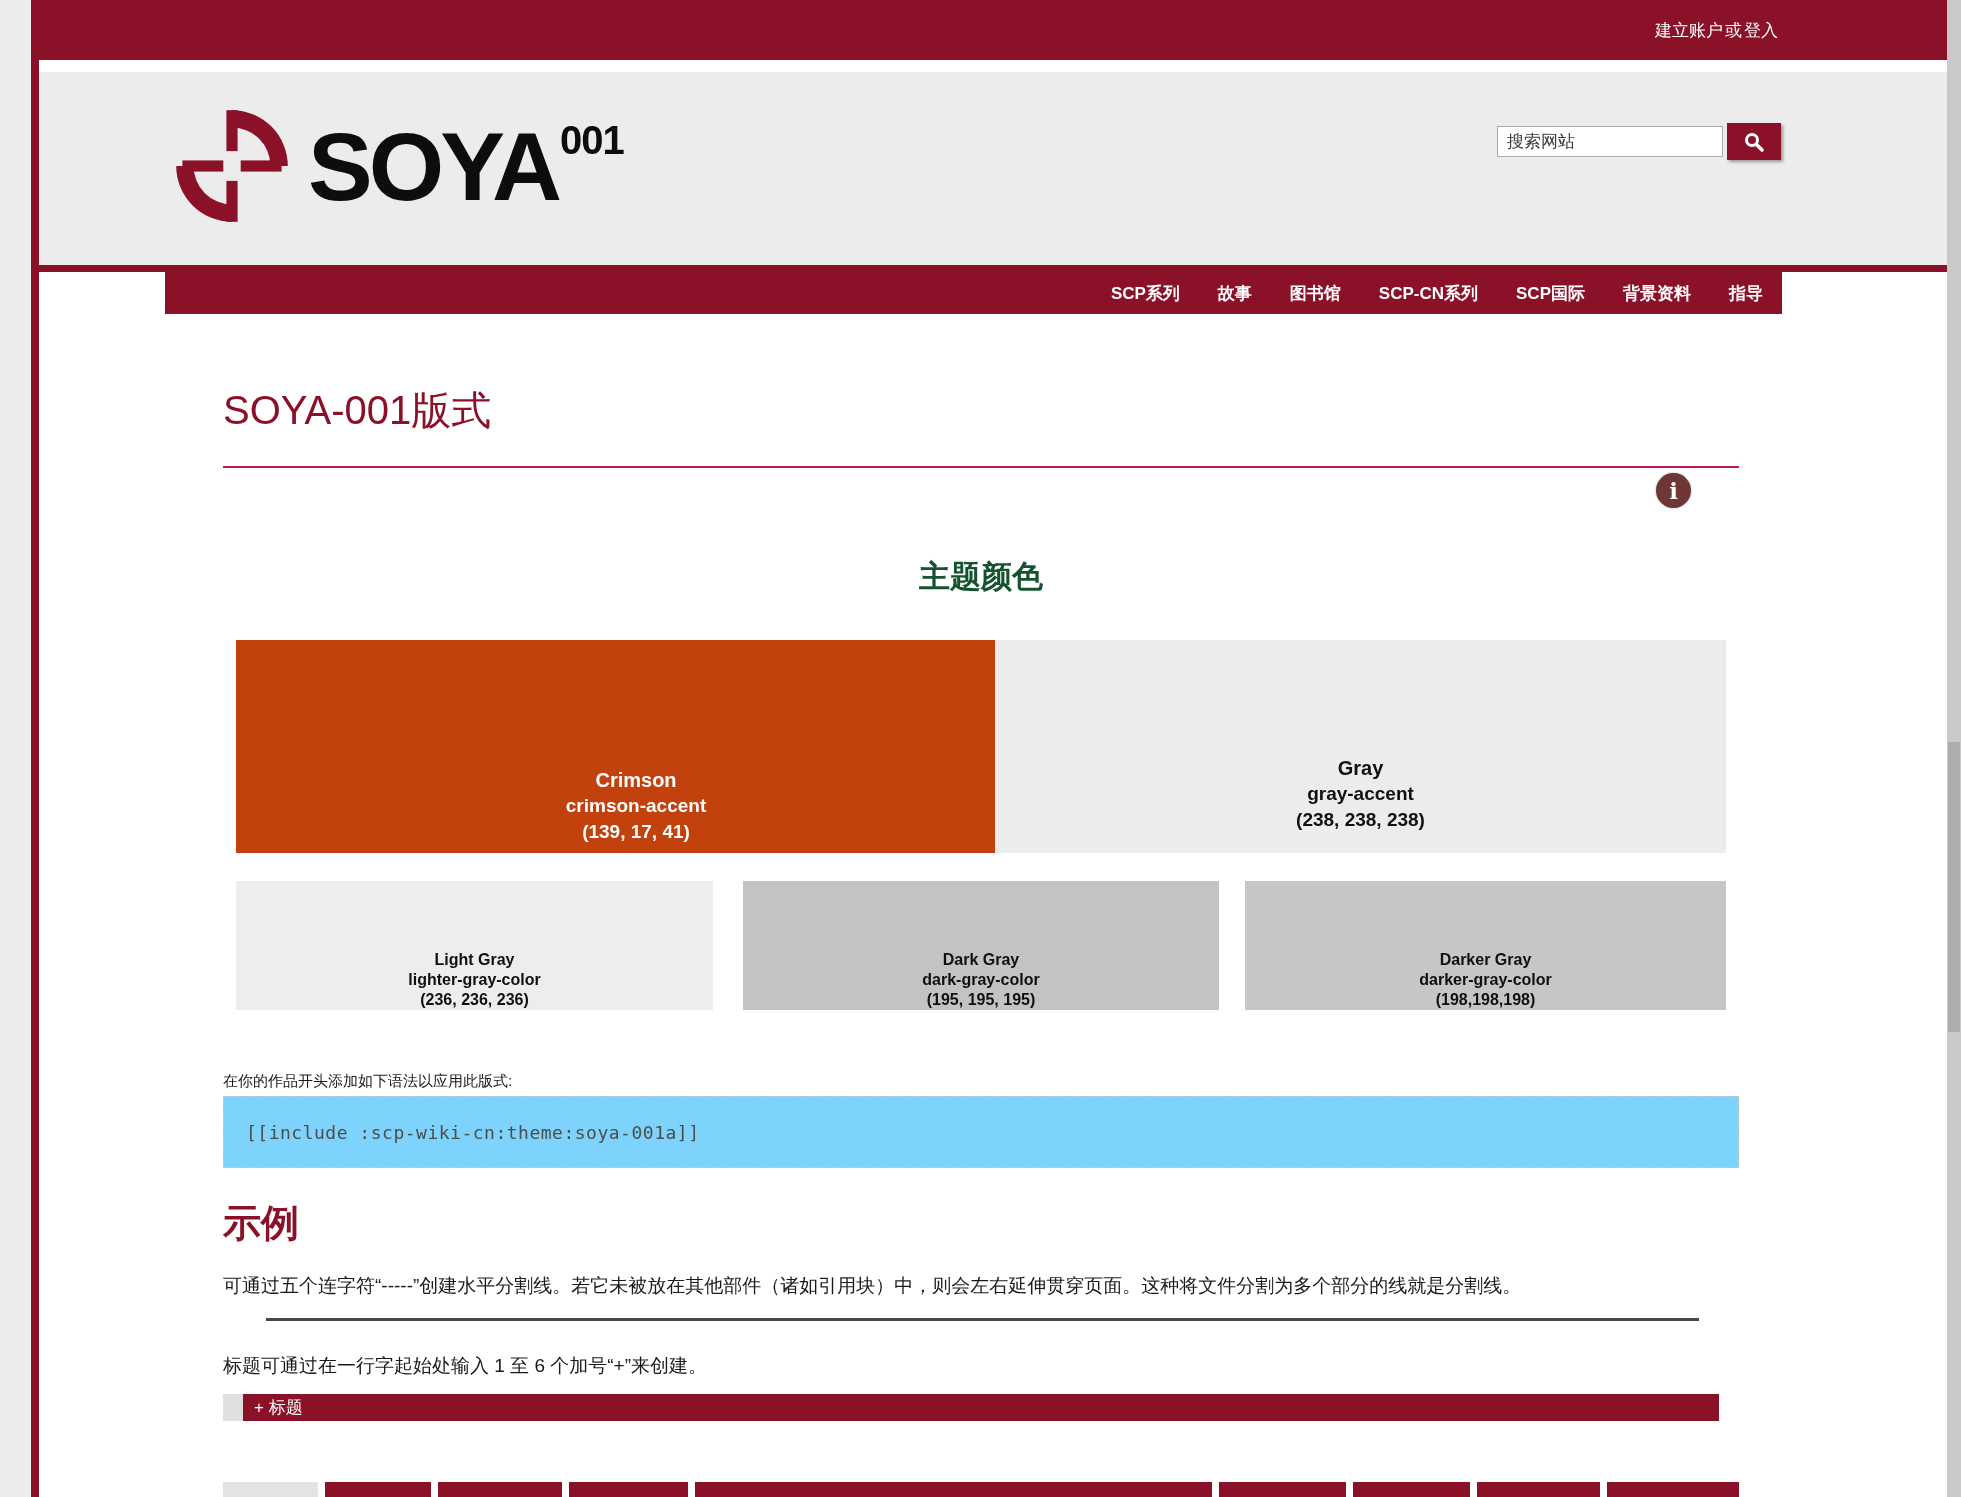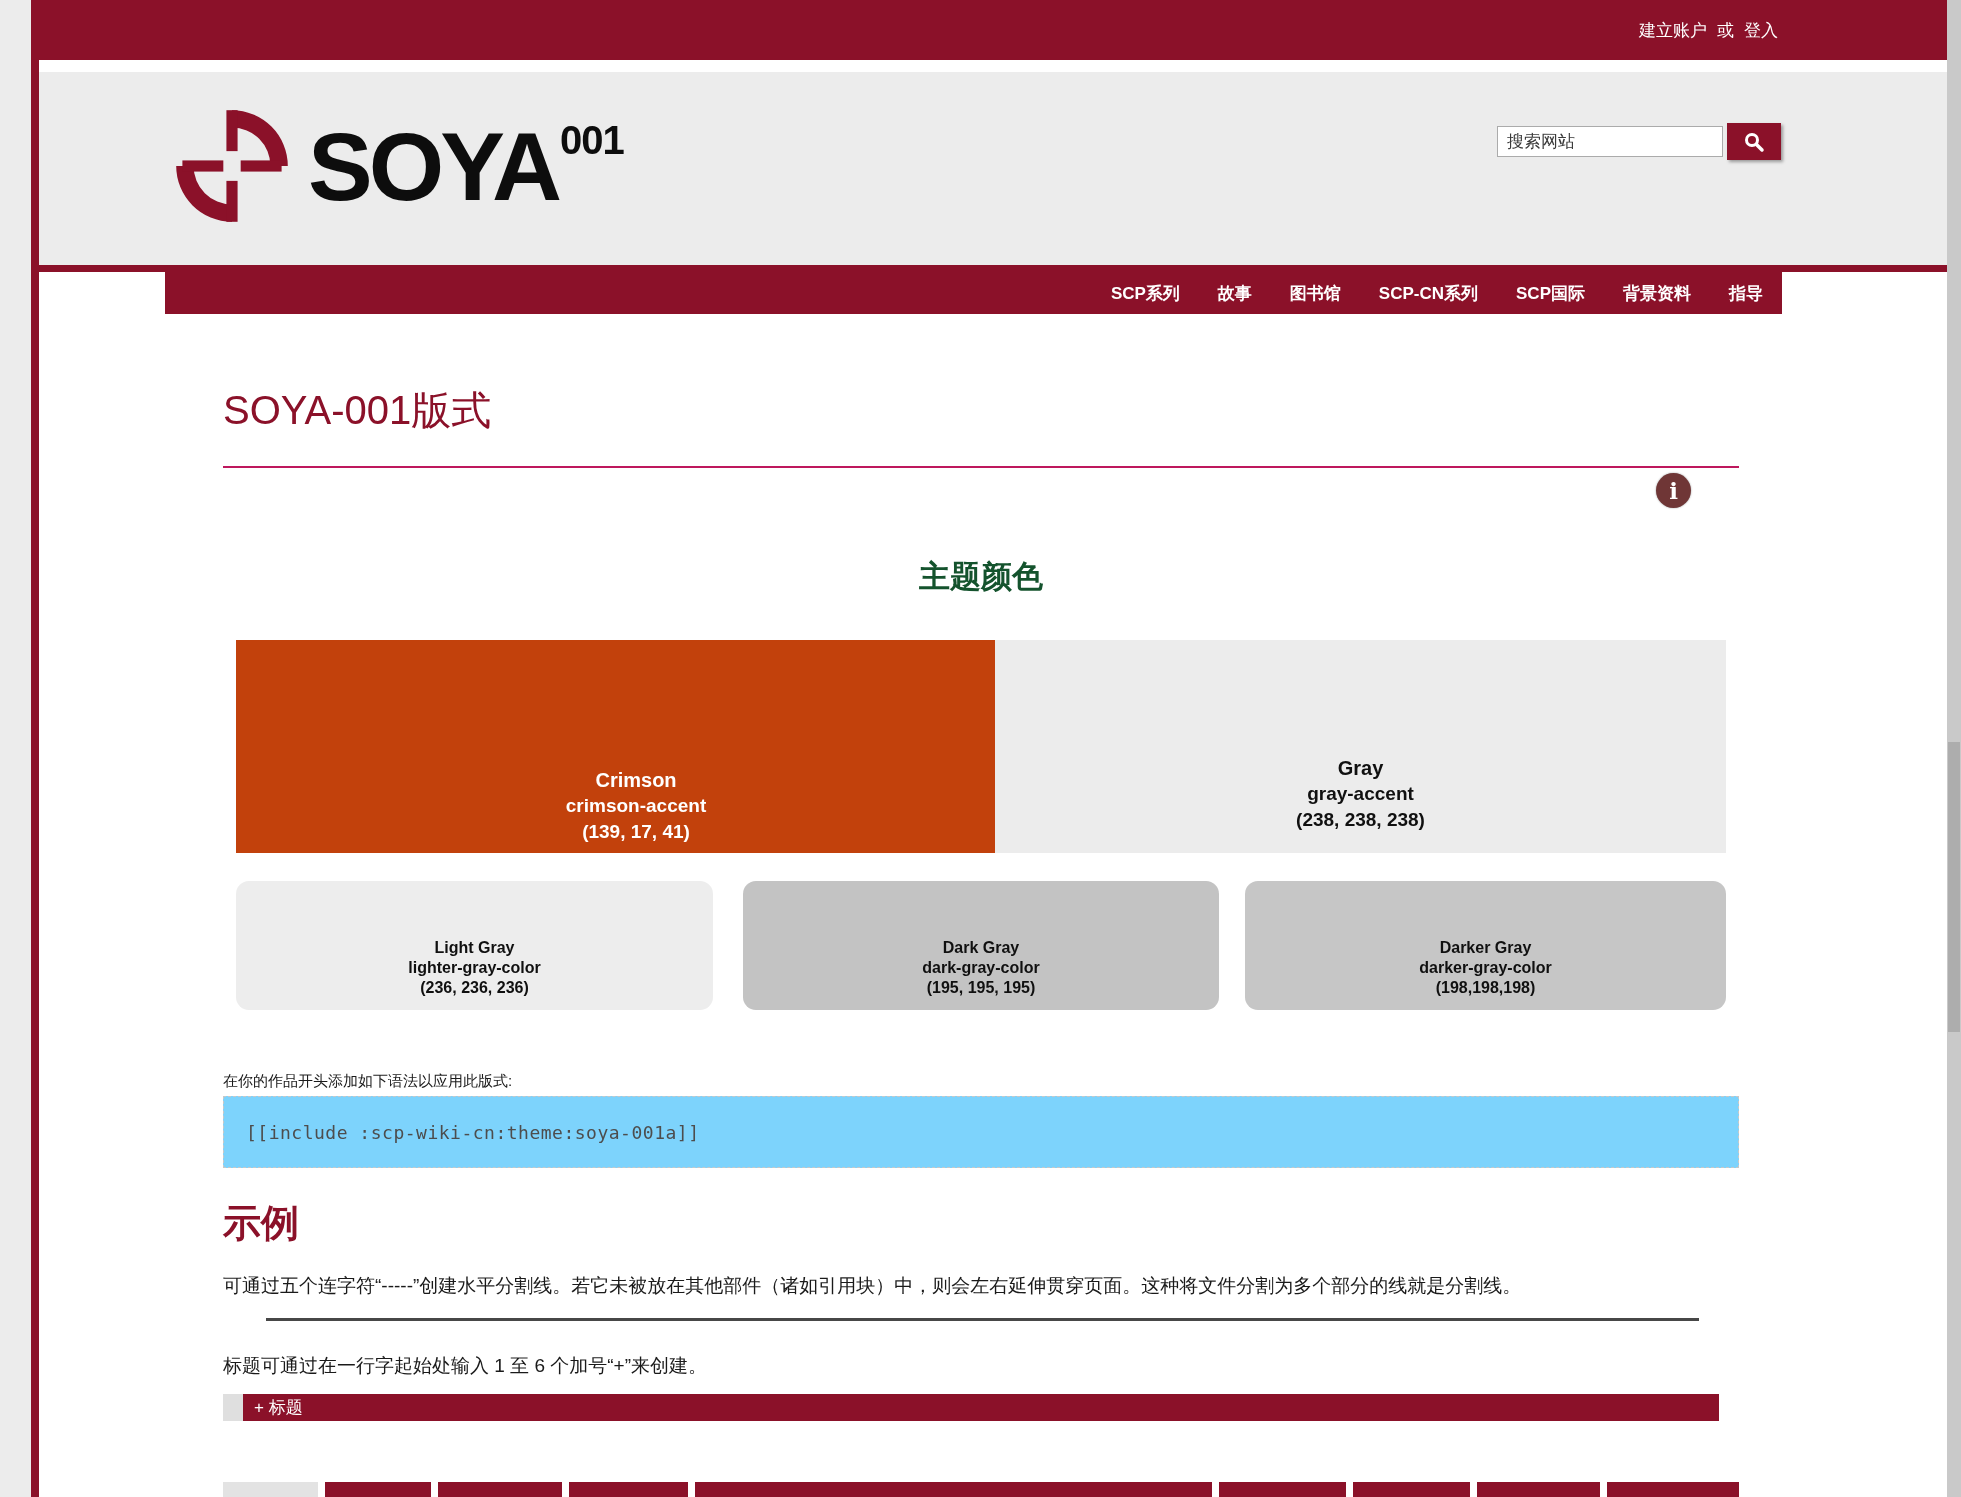--- a/index.html
+++ b/index.html
@@ -12,21 +12,21 @@
   }
   .abs{position:absolute;box-sizing:border-box;}
 
   
   .left-accent{left:31px;top:0;width:8px;height:1497px;background:#8B1129;}
 
   
   .topbar{left:31px;top:0;width:1916px;height:60px;background:#8B1129;}
   .topbar-links{
     position:absolute;right:169px;top:0;height:60px;
-    display:flex;align-items:center;gap:10px;
+    display:flex;align-items:center;gap:2px;
     color:#fff;font-size:17px;
   }
   .topbar-links a{color:#fff;text-decoration:none;cursor:pointer;}
 
   
   .page-bg{left:39px;top:60px;width:1908px;height:1437px;background:#FFFFFF;}
 
   
   .header-gray{left:39px;top:72px;width:1908px;height:193px;background:#ECECEC;}
   .crimson-rule{left:39px;top:265px;width:1908px;height:7px;background:#8B1129;}
@@ -82,21 +82,21 @@
     left:223px;top:556px;width:1516px;text-align:center;
     font-size:31px;font-weight:bold;color:#14532d;
   }
 
   
   .swatch{display:flex;flex-direction:column;justify-content:flex-end;align-items:center;text-align:center;}
   .sw-crimson{left:236px;top:640px;width:800px;height:213px;background:#c2410c;color:#fff;padding-bottom:8px;}
   .sw-gray{left:995px;top:640px;width:731px;height:213px;background:#ECECEC;color:#101010;padding-bottom:20px;}
   .swatch .l1{font-size:20px;font-weight:bold;line-height:26px;}
   .swatch .l2,.swatch .l3{font-size:19px;font-weight:bold;line-height:26px;}
-  .sw-small{padding-bottom:12px;color:#101010;border-radius:13px;}
+  .sw-small{padding-bottom:0;color:#101010;}
   .sw-small .l1,.sw-small .l2,.sw-small .l3{font-size:16px;line-height:20px;}
   .sw-lighter{left:236px;top:881px;width:477px;height:129px;background:#EDEDED;}
   .sw-dark{left:743px;top:881px;width:476px;height:129px;background:#C3C3C3;}
   .sw-darker{left:1245px;top:881px;width:481px;height:129px;background:#C6C6C6;}
 
   .usage-instruction{left:223px;top:1048px;font-size:15px;color:#1a1a1a;margin-top:24px;}
   .code-block{
     left:223px;top:1096px;width:1516px;height:72px;
     background:#7dd3fc;border:1px dashed #C8C8C8;
     display:flex;align-items:center;padding-left:22px;

